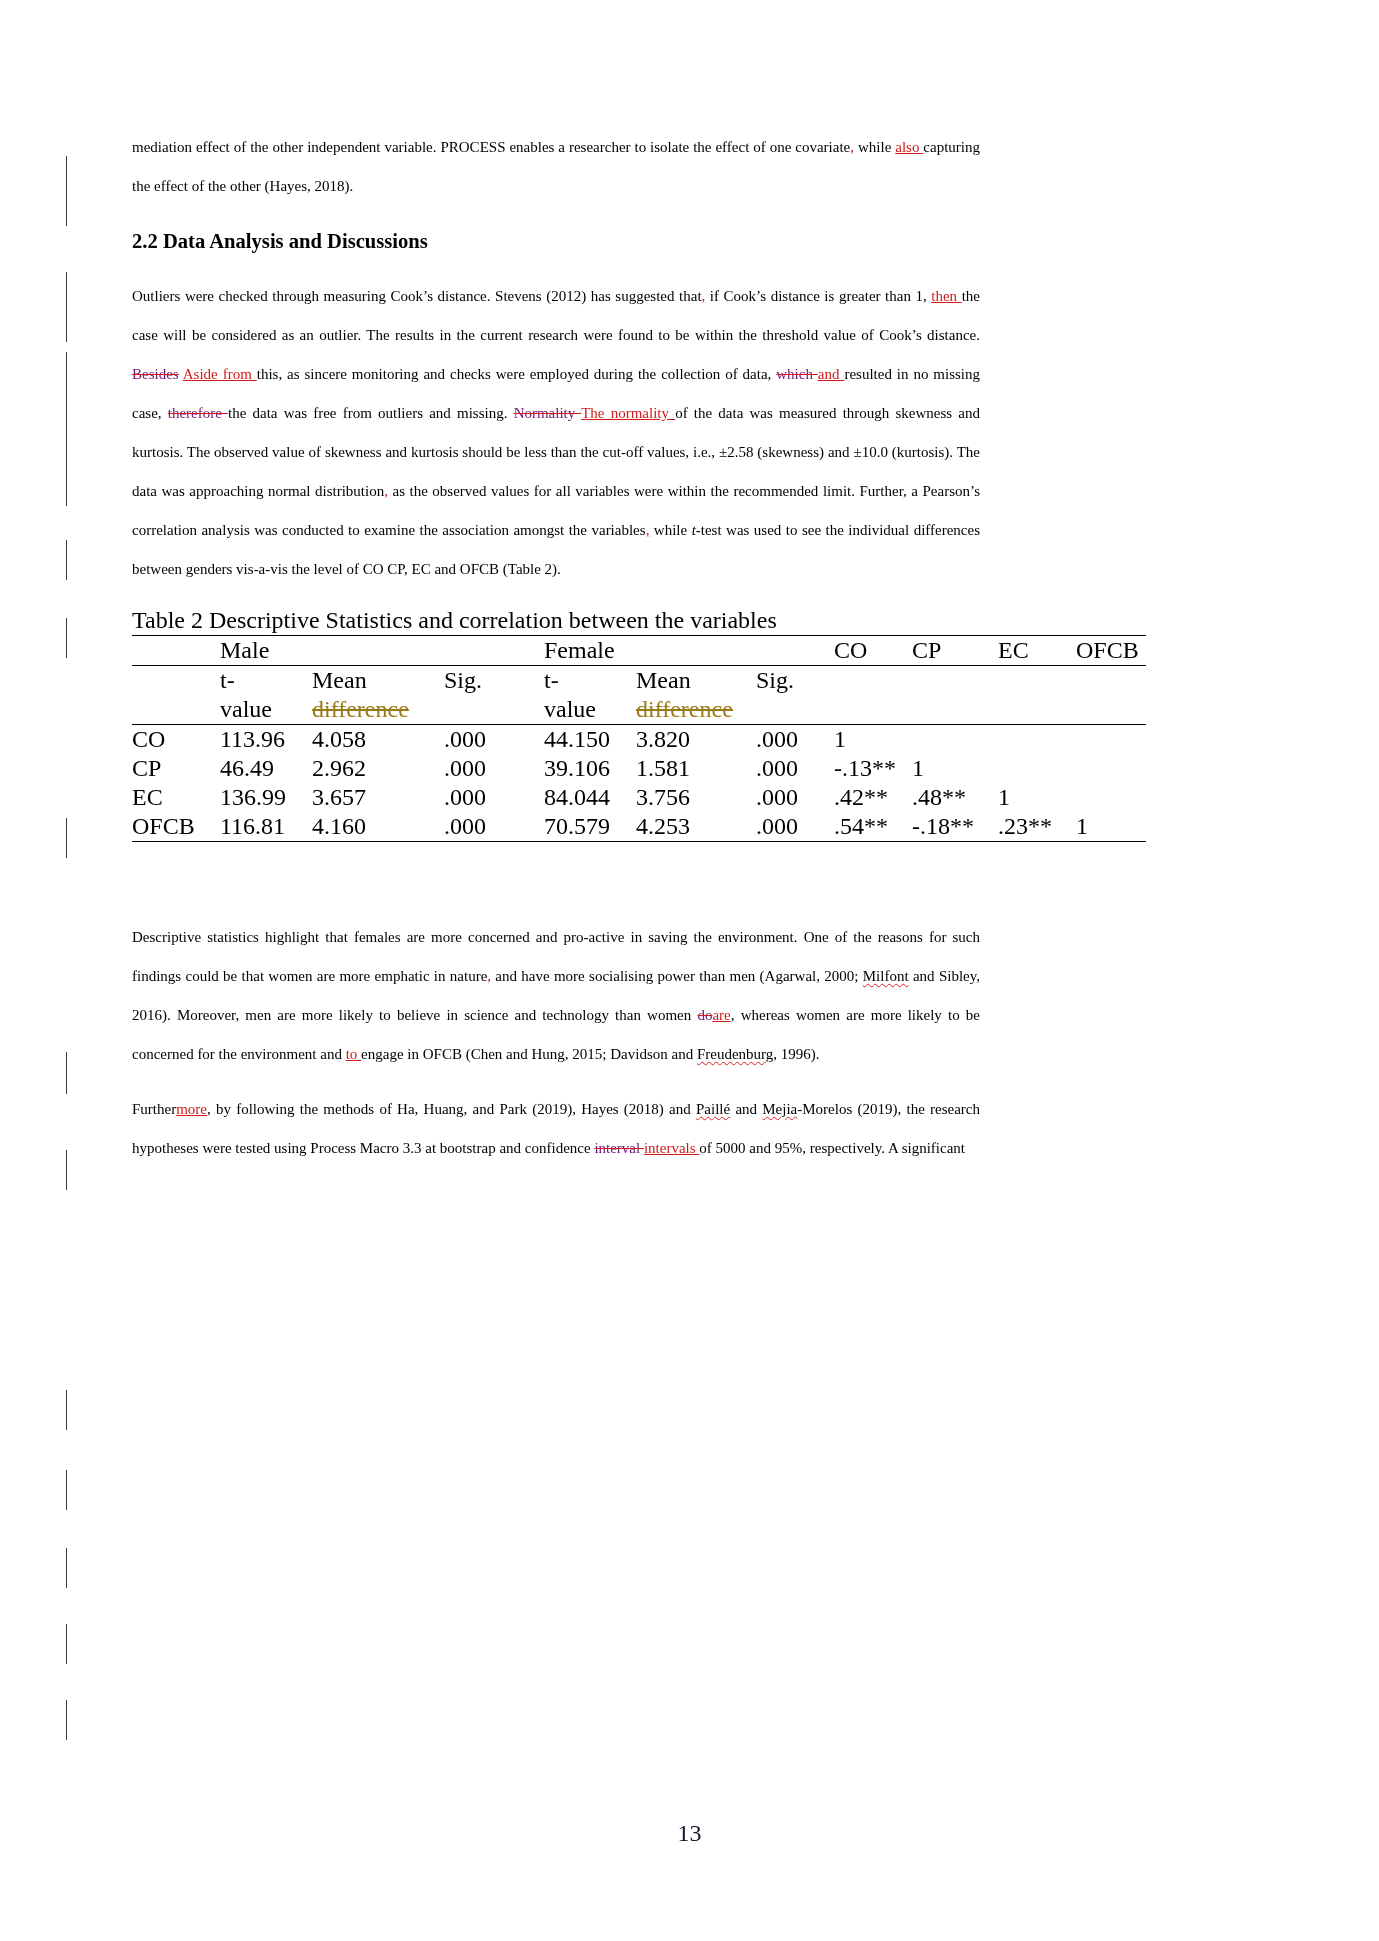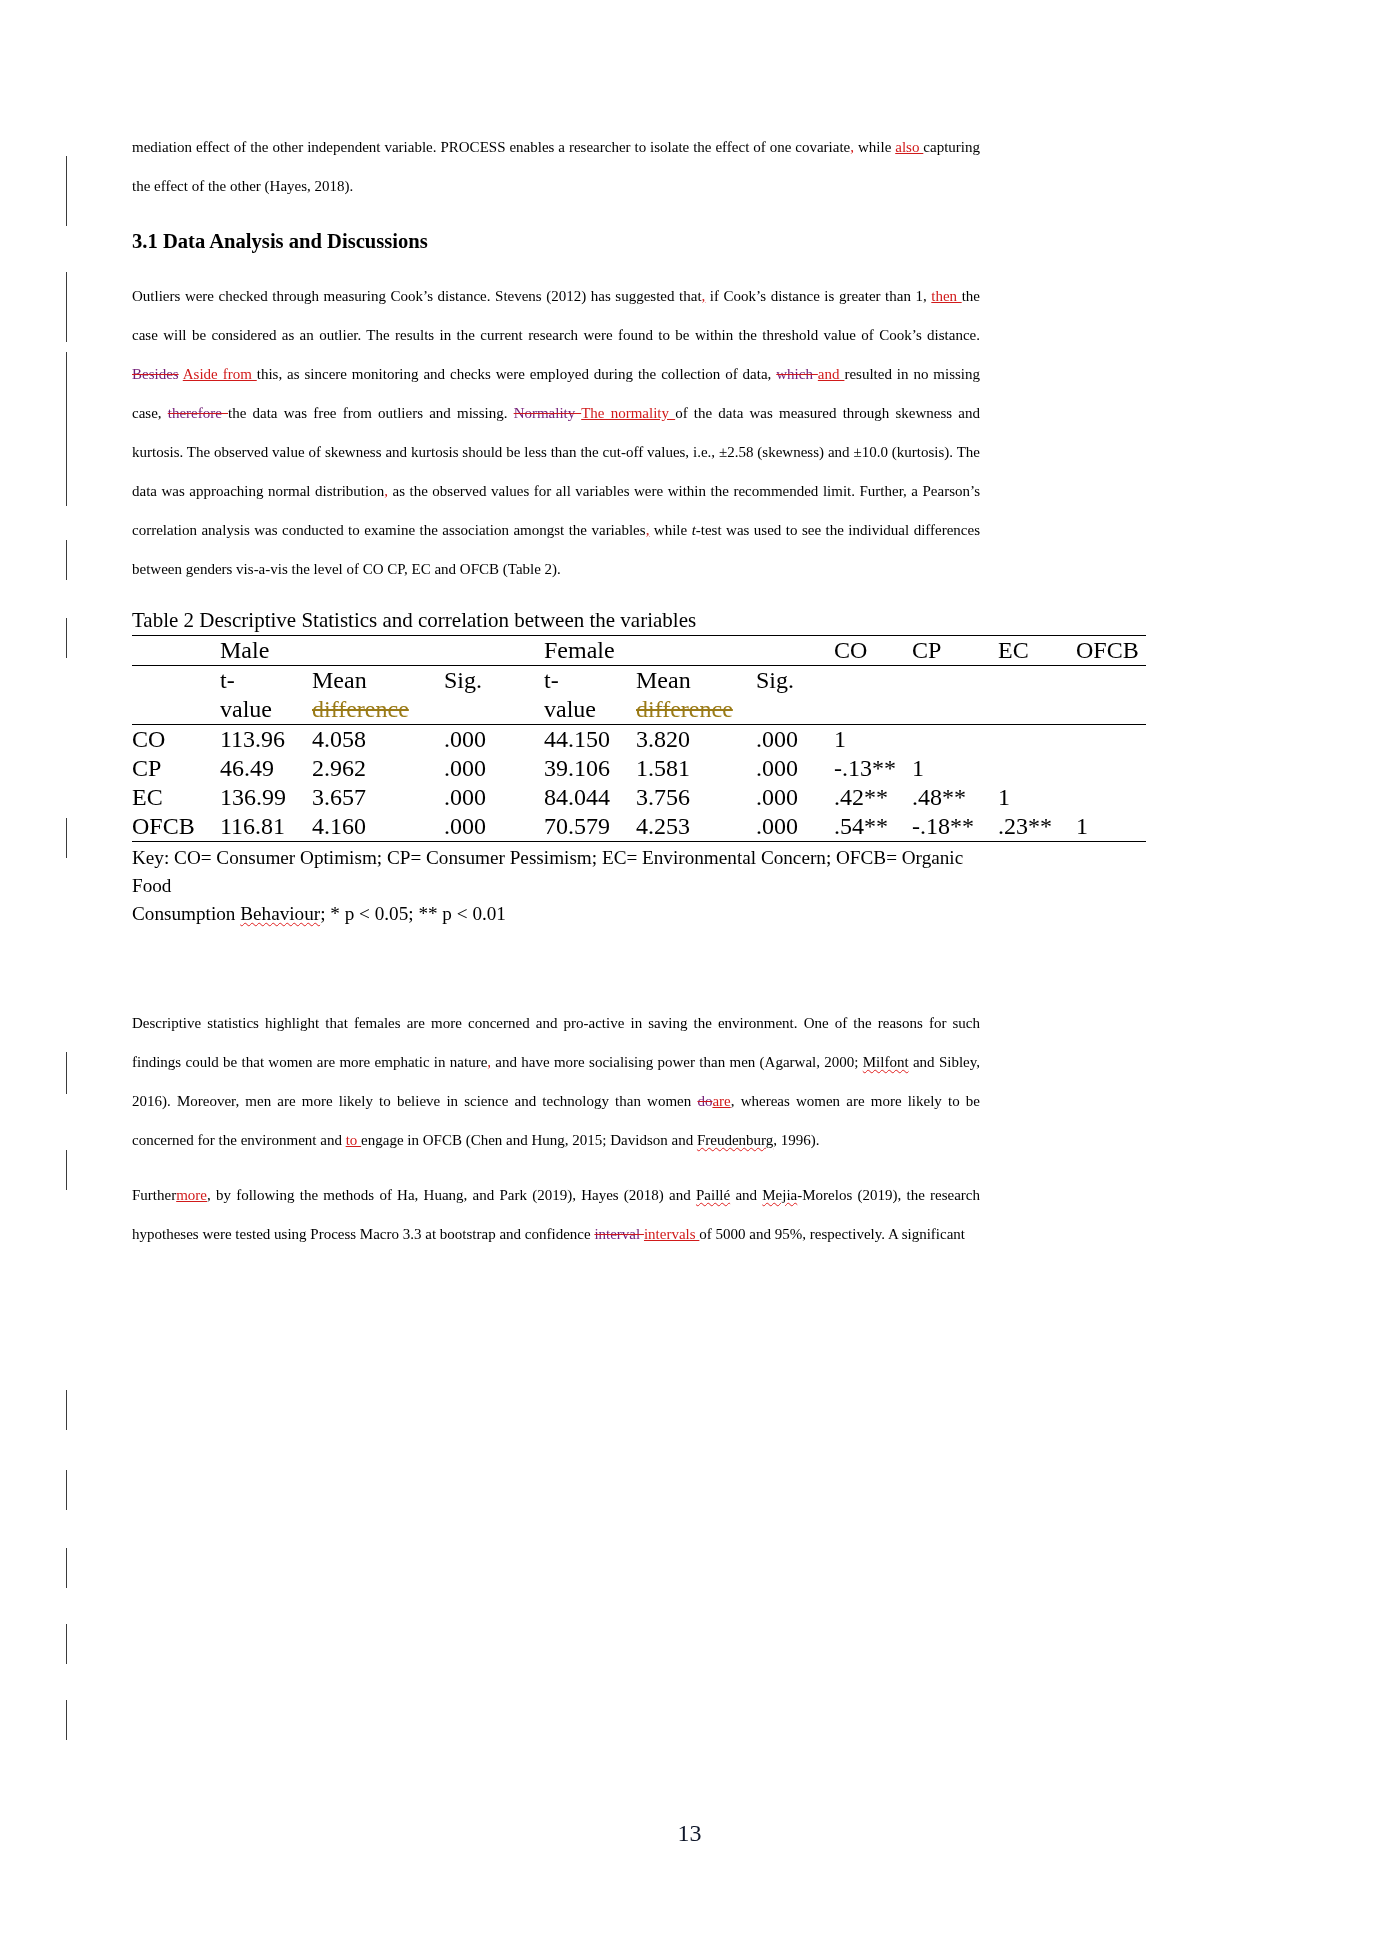--- a/index.html
+++ b/index.html
@@ -75,21 +75,21 @@
     text-decoration: underline;
     text-decoration-style: wavy;
     text-decoration-color: #e02020;
     text-decoration-thickness: 1px;
     text-underline-offset: 2px;
   }
   .ital { font-style: italic; }
 
   
   .tbl-caption {
-    font-size: 21px;
+    font-size: 24px;
     line-height: 30px;
     margin: 0;
     text-align: left;
   }
   table.stats {
     border-collapse: collapse;
     width: 848px;
     font-size: 24px;
     line-height: 27px;
     table-layout: fixed;
@@ -147,21 +147,21 @@
   <div class="changebar" style="top:1548px; height:40px;"></div>
   <div class="changebar" style="top:1624px; height:40px;"></div>
   <div class="changebar" style="top:1700px; height:40px;"></div>
 
   <div class="content">
 
     <p class="body-para"><span>mediation effect of the other independent variable. PROCESS enables a researcher to isolate the effect of one covariate</span><span class="ins-comma">,</span><span> while </span><span class="ins">also </span><span>capturing the effect of the other (Hayes, 2018).</span></p>
 
     <div class="spacer-sm"></div>
 
-    <h3 class="heading">3.1 Data Analysis and Discussions</h3>
+    <h3 class="heading">2.2 Data Analysis and Discussions</h3>
 
     <div class="spacer-sm"></div>
 
     <p class="body-para"><span>Outliers were checked through measuring Cook’s distance. Stevens (2012) has suggested that</span><span class="ins-comma">,</span><span> if Cook’s distance is greater than 1, </span><span class="ins">then </span><span>the case will be considered as an outlier. The results in the current research were found to be within the threshold value of Cook’s distance. </span><span class="del">Besides</span><span> </span><span class="ins">Aside from </span><span>this, as sincere monitoring and checks were employed during the collection of data, </span><span class="del">which </span><span class="ins">and </span><span>resulted in no missing case, </span><span class="del">therefore </span><span>the data was free from outliers and missing. </span><span class="del">Normality </span><span class="ins">The normality </span><span>of the data was measured through skewness and kurtosis. The observed value of skewness and kurtosis should be less than the cut-off values, i.e., ±2.58 (skewness) and ±10.0 (kurtosis). The data was approaching normal distribution</span><span class="ins-comma">,</span><span> as the observed values for all variables were within the recommended limit. Further, a Pearson’s correlation analysis was conducted to examine the association amongst the variables</span><span class="ins-comma">,</span><span> while </span><span class="ital">t</span><span>-test was used to see the individual differences between genders vis-a-vis the level of CO CP, EC and OFCB (Table 2).</span></p>
 
     <div class="spacer-sm"></div>
 
     <p class="tbl-caption">Table 2 Descriptive Statistics and correlation between the variables</p>
 
     <table class="stats">
@@ -263,21 +263,20 @@
           <td>4.253</td>
           <td>.000</td>
           <td>.54**</td>
           <td>-.18**</td>
           <td>.23**</td>
           <td>1</td>
         </tr>
       </tbody>
     </table>
 
-    <p class="tbl-note"><span>Key: CO= Consumer Optimism; CP= Consumer Pessimism; EC= Environmental Concern; OFCB= Organic Food</span><br><span>Consumption </span><span class="spell">Behaviour</span><span>; * p &lt; 0.05; ** p &lt; 0.01</span></p>
 
     <div class="spacer-lg"></div>
     <div class="spacer-lg"></div>
 
     <p class="body-para"><span>Descriptive statistics highlight that females are more concerned and pro-active in saving the environment. One of the reasons for such findings could be that women are more emphatic in nature</span><span class="ins-comma">,</span><span> and have more socialising power than men (Agarwal, 2000; </span><span class="spell">Milfont</span><span> and Sibley, 2016). Moreover, men are more likely to believe in science and technology than women </span><span class="del">do</span><span class="ins">are</span><span>, whereas women are more likely to be concerned for the environment and </span><span class="ins">to </span><span>engage in OFCB (Chen and Hung, 2015; Davidson and </span><span class="spell">Freudenburg</span><span>, 1996).</span></p>
 
     <div class="spacer-sm"></div>
 
     <p class="body-para"><span>Further</span><span class="ins">more</span><span>, by following the methods of Ha, Huang, and Park (2019), Hayes (2018) and </span><span class="spell">Paillé</span><span> and </span><span class="spell">Mejia</span><span>-Morelos (2019), the research hypotheses were tested using Process Macro 3.3 at bootstrap and confidence </span><span class="del">interval </span><span class="ins">intervals </span><span>of 5000 and 95%, respectively. A significant</span></p>
 

